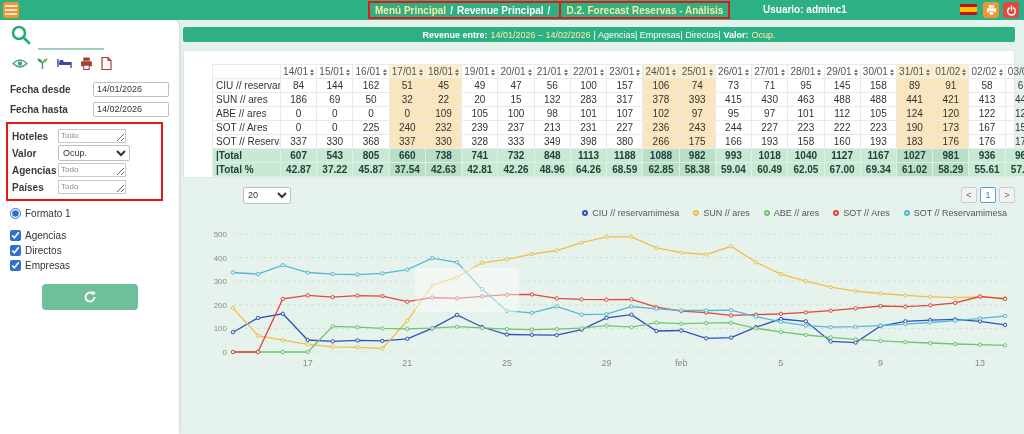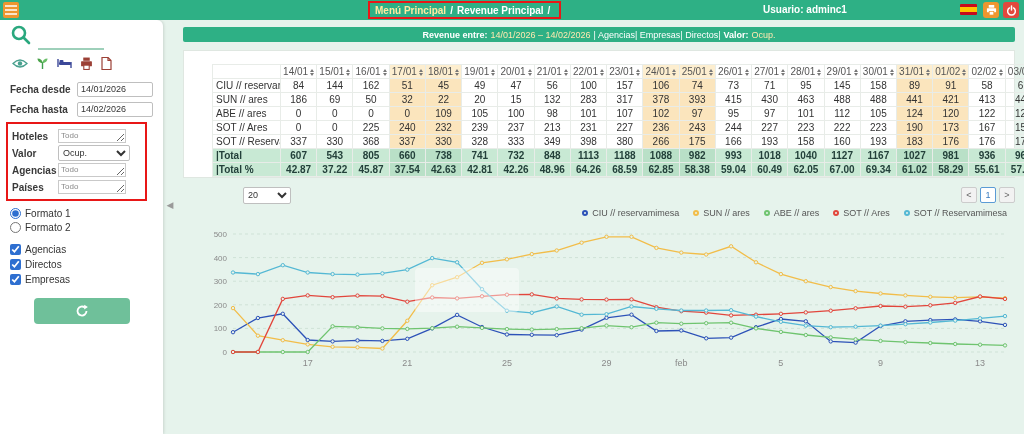--- a/index.html
+++ b/index.html
@@ -15,21 +15,21 @@
   .crumb-link { text-decoration:none; color:#ffe9a0; cursor:pointer; white-space:nowrap; }
   .crumb-link.mid { color:#ffffff; }
   .crumb-sep { color:#fff; margin:0 4px; }
   .user-label { position:absolute; left:763px; top:4px; color:#fff; font-size:10px; font-weight:bold; white-space:nowrap; }
   .flag { position:absolute; right:47px; top:4px; width:17px; height:11px; border-radius:1px; background:linear-gradient(#c60b1e 0 25%, #ffc400 25% 75%, #c60b1e 75% 100%); }
   .tb-btn { position:absolute; top:2px; width:16px; height:16px; border:none; border-radius:3px; display:flex; align-items:center; justify-content:center; cursor:pointer; }
   .print-btn { right:25px; background:#ee962f; }
   .power-btn { right:5px; background:#e2483d; }
 
   
-  .sidebar { position:absolute; top:20px; left:0; width:163px; height:414px; background:#fff; border-radius:0 6px 0 0; box-shadow:1px 0 3px rgba(0,0,0,.12); padding:8px 10px; z-index:4; }
+  .sidebar { position:absolute; top:20px; left:0; width:179px; height:414px; background:#fff; border-radius:0 6px 0 0; box-shadow:1px 0 3px rgba(0,0,0,.12); padding:8px 10px; z-index:4; }
   .search-row { display:flex; align-items:flex-end; gap:6px; height:22px; margin-bottom:4px; }
   .search-input { width:66px; border:none; border-bottom:2px solid #9ed0ba; height:15px; font-size:9px; outline:none; background:transparent; }
   .icon-row { display:flex; align-items:center; gap:8px; height:18px; margin:0 0 8px 2px; }
   .icon-row button { background:none; border:none; padding:0; cursor:pointer; display:flex; align-items:center; }
   .field-row { display:flex; align-items:center; justify-content:space-between; height:18px; margin-bottom:2px; }
   .field-row label { font-size:10px; font-weight:bold; color:#3a3a3a; }
   .date-input { width:76px; height:15px; font-size:9px; border:1px solid #bfbfbf; border-radius:2px; padding:1px 3px; color:#333; }
   .filter-group { position:relative; margin:6px 0 8px; padding:3px 0 3px 2px; }
   .ann-overlay { position:absolute; inset:-2px 6px -2px -4px; border:2px solid #e81717; pointer-events:none; }
   .filter-row { display:flex; align-items:center; height:16px; margin:1px 0; }
@@ -88,20 +88,23 @@
           <path d="M0 1h12M0 5h12M0 9h12" stroke="#fff" stroke-width="1.6"></path>
         </svg>
     </button>
 
     <nav class="breadcrumb">
       <span class="ann-box">
         <a class="crumb-link">Menú Principal</a>
         <span class="crumb-sep">/</span>
         <a class="crumb-link mid">Revenue Principal</a>
         <span class="crumb-sep">/</span>
+      </span>
+        <span class="ann-box">
+        <a class="crumb-link">D.2. Forecast Reservas - Análisis</a>
       </span>
     </nav>
 
     <span class="user-label">Usuario: adminc1</span>
 
     <span class="flag"></span>
     <button class="tb-btn print-btn">
       <svg width="11" height="12" viewBox="0 0 12 12">
           <rect x="3" y="0.5" width="6" height="3" fill="#fff"></rect>
           <rect x="1" y="4" width="10" height="4.5" rx="0.5" fill="#fff"></rect>
@@ -191,24 +194,20 @@
       </div>
       <div class="filter-row">
         <label>Países</label>
         <textarea class="todo-area" style="">Todo</textarea>
       </div>
     </div>
 
     <div class="radio-row">
       <input type="radio" name="formato" checked="" style="">
       <span>Formato 1</span>
-    </div>
-    <div class="radio-row">
-      <input type="radio" name="formato" style="">
-      <span>Formato 2</span>
     </div>
 
     <div style="height:6px"></div>
 
     <div class="check-row">
       <input type="checkbox" checked="" style="">
       <span>Agencias</span>
     </div>
     <div class="check-row">
       <input type="checkbox" checked="" style="">

